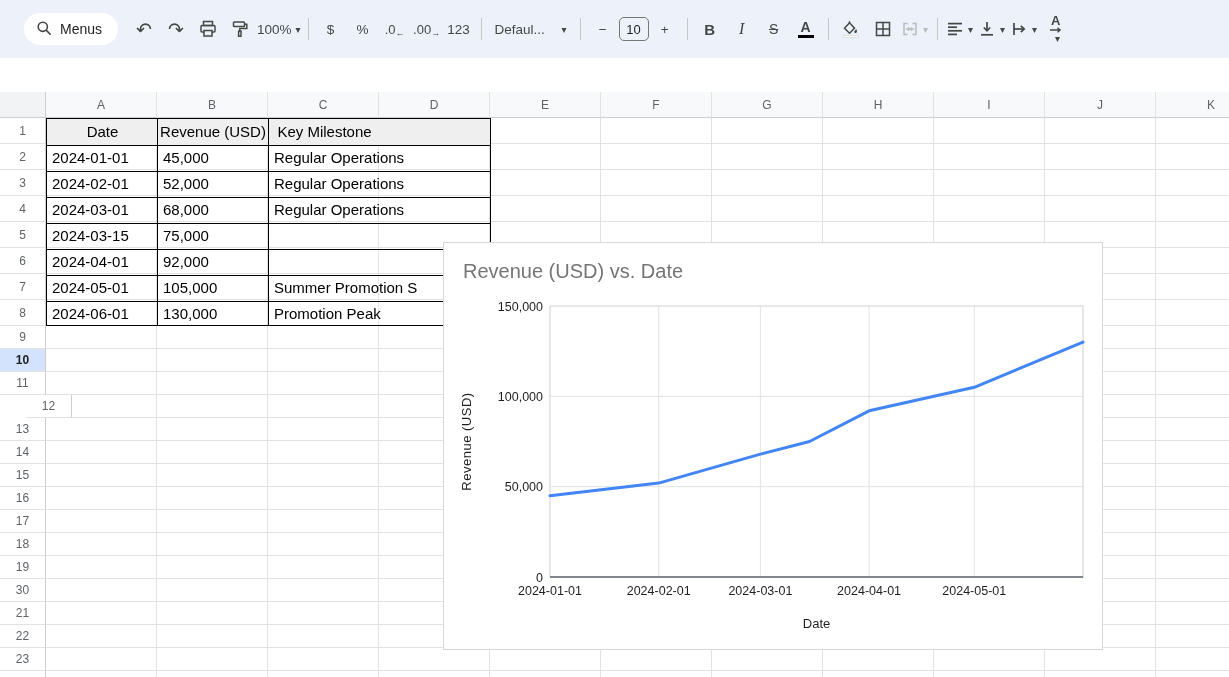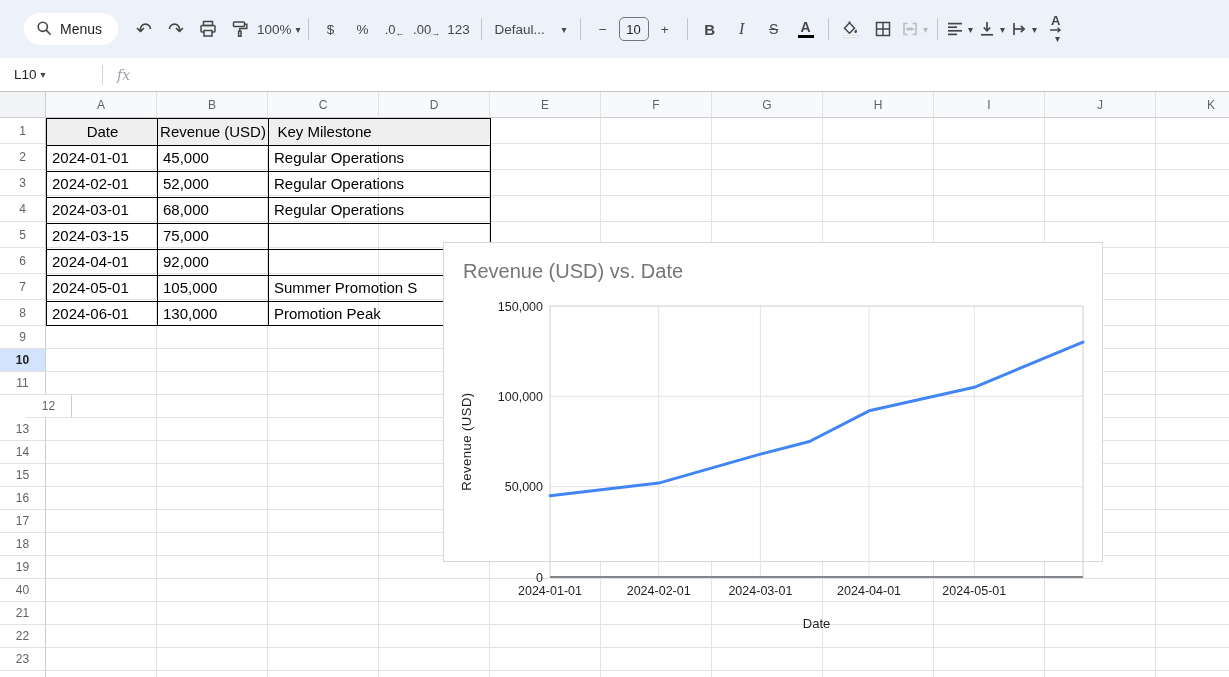--- a/index.html
+++ b/index.html
@@ -73,21 +73,21 @@
             border:1px solid #000; z-index:2; }
   .dt-hline { position:absolute; left:0; width:100%; height:0; border-top:1px solid #000; }
   .dt-vline { position:absolute; top:0; height:100%; width:0; border-left:1px solid #000; }
   .dt-headbg { position:absolute; left:0; top:0; width:100%; height:26px; background:#efefef; }
   .dt-cell { position:absolute; height:26px; line-height:25px; font-size:15px;
              color:#000; white-space:nowrap; overflow:hidden; }
   .dt-center { text-align:center; }
   .dt-left { text-align:left; padding-left:5px; }
 
   
-  .chart-card { position:absolute; left:443px; top:242px; width:660px; height:320px;
+  .chart-card { position:absolute; left:443px; top:242px; width:660px; height:408px;
                 background:#fff; border:1px solid #d7d7d7; z-index:5; cursor:pointer; }
   .chart-title { position:absolute; left:19px; top:17px; font-size:20px;
                  color:#757575; white-space:nowrap; }
   .chart-svg { position:absolute; left:0; top:0; }
 </style>
 </head>
 <body>
 
 <div id="app">
 
@@ -238,28 +238,20 @@
     <div class="tbtn rot-a caret">
       <span style="display:flex;flex-direction:column;align-items:center;">
         <span class="a-txt">A</span>
         <svg width="14" height="6" viewBox="0 0 14 6">
             <path d="M1 3 h10 M8.5 0.8 L11.2 3 L8.5 5.2" fill="none" stroke="#444746" stroke-width="1.3"></path>
           </svg>
       </span>
     </div>
   </div>
 
-  <div class="formula-bar">
-    <div class="name-box caret">
-      <span>L10</span>
-    </div>
-    <div class="fbar-sep"></div>
-    <span class="fx">fx</span>
-    <div style="flex:1;height:100%;"></div>
-  </div>
 
   <div class="sheet">
     <div id="cells-layer">
         <div class="cell" style="left: 46px; top: 26px; width: 111px; height: 26px;"></div>
         <div class="cell" style="left: 157px; top: 26px; width: 111px; height: 26px;"></div>
         <div class="cell" style="left: 268px; top: 26px; width: 111px; height: 26px;"></div>
         <div class="cell" style="left: 379px; top: 26px; width: 111px; height: 26px;"></div>
         <div class="cell" style="left: 490px; top: 26px; width: 111px; height: 26px;"></div>
         <div class="cell" style="left: 601px; top: 26px; width: 111px; height: 26px;"></div>
         <div class="cell" style="left: 712px; top: 26px; width: 111px; height: 26px;"></div>
@@ -582,21 +574,21 @@
         <div class="row-h sel" style="top: 257px; height: 23px;">10</div>
         <div class="row-h" style="top: 280px; height: 23px;">11</div>
         <div class="row-h" style="top: 303px; height: 23px; margin-left: 26px;">12</div>
         <div class="row-h" style="top: 326px; height: 23px;">13</div>
         <div class="row-h" style="top: 349px; height: 23px;">14</div>
         <div class="row-h" style="top: 372px; height: 23px;">15</div>
         <div class="row-h" style="top: 395px; height: 23px;">16</div>
         <div class="row-h" style="top: 418px; height: 23px;">17</div>
         <div class="row-h" style="top: 441px; height: 23px;">18</div>
         <div class="row-h" style="top: 464px; height: 23px;">19</div>
-        <div class="row-h" style="top: 487px; height: 23px;">40</div>
+        <div class="row-h" style="top: 487px; height: 23px;">30</div>
         <div class="row-h" style="top: 510px; height: 23px;">21</div>
         <div class="row-h" style="top: 533px; height: 23px;">22</div>
         <div class="row-h" style="top: 556px; height: 23px;">23</div>
         <div class="row-h" style="top: 579px; height: 23px;">24</div>
       </div>
   </div>
 
   <div class="chart-card">
     <div class="chart-title">Revenue (USD) vs. Date</div>
     <div id="chart-plot" class="chart-svg"><svg width="660" height="408" viewBox="0 0 660 408">

